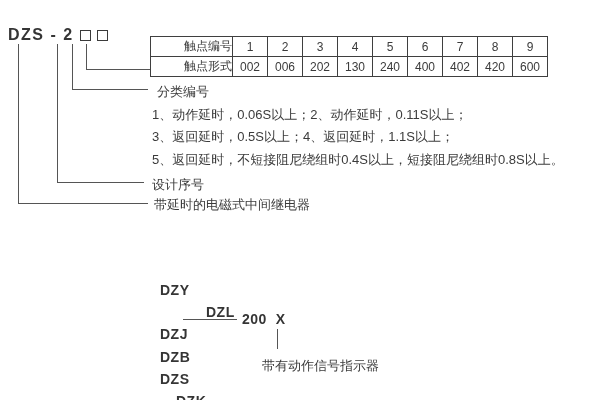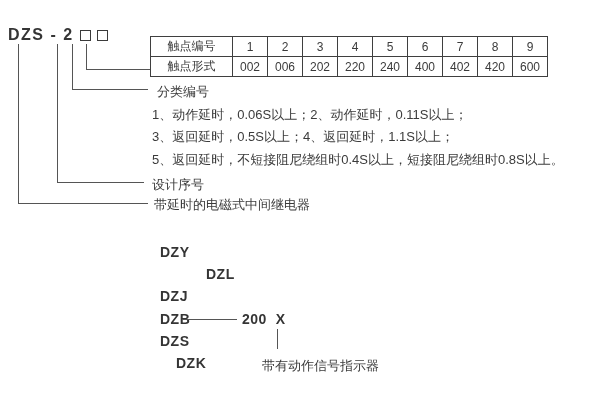--- a/index.html
+++ b/index.html
@@ -14,31 +14,31 @@
   
   .elbow{position:absolute;border-left:1.5px solid #555;border-bottom:1.5px solid #555;}
   .elbow-to-table   {left:86px;top:44px;width:63px;height:25px;}
   .elbow-class      {left:72px;top:44px;width:75px;height:45px;}
   .elbow-serial     {left:57px;top:44px;width:86px;height:138px;}
   .elbow-relay      {left:18px;top:44px;width:129px;height:159px;}
   
   .ctable{position:absolute;left:150px;top:36px;border-collapse:collapse;table-layout:fixed;}
   .ctable td{border:1.5px solid #3f3f3f;height:19px;text-align:center;vertical-align:middle;
              font-size:12px;color:#3b3b3b;padding:0;}
-  .ctable td.hd{width:81px;}
+  .ctable td.hd{width:81px;text-align:right;}
   .ctable td.c{width:34px;}
   
   .lbl{position:absolute;font-size:13px;color:#3b3b3b;white-space:nowrap;}
   .lbl-class {left:157px;top:83px;}
   .lbl-serial{left:152px;top:176px;}
   .lbl-relay {left:154px;top:196px;}
   .note{position:absolute;left:152px;font-size:13px;color:#3b3b3b;white-space:nowrap;}
   .note-1{top:106px;} .note-2{top:128px;} .note-3{top:151px;}
   
-  .series{position:absolute;left:160px;font-size:14px;font-weight:600;letter-spacing:0.5px;color:#353535;}
+  .series{position:absolute;left:160px;font-size:14px;font-weight:600;letter-spacing:0.5px;color:#353535;margin-top:38px;}
   .s0{top:244px;} .s1{top:266px;padding-left:46px;} .s2{top:288px;} .s3{top:311px;} .s4{top:333px;} .s5{top:355px;padding-left:16px;}
   .dzb-line{position:absolute;left:183px;top:319px;width:54px;border-top:1.5px solid #555;}
   .dzb-value{position:absolute;left:242px;top:311px;font-size:14px;font-weight:600;
              letter-spacing:0.5px;color:#353535;white-space:pre;}
   .x-drop{position:absolute;left:277px;top:329px;height:20px;border-left:1.5px solid #555;}
   .lbl-indicator{left:262px;top:357px;}
 </style>
 </head>
 <body>
 
@@ -67,21 +67,21 @@
       <td class="c">6</td>
       <td class="c">7</td>
       <td class="c">8</td>
       <td class="c">9</td>
     </tr>
     <tr>
       <td class="hd">触点形式</td>
       <td class="c">002</td>
       <td class="c">006</td>
       <td class="c">202</td>
-      <td class="c">220</td>
+      <td class="c">130</td>
       <td class="c">240</td>
       <td class="c">400</td>
       <td class="c">402</td>
       <td class="c">420</td>
       <td class="c">600</td>
     </tr>
   </tbody>
     </table>
 
   <div class="lbl lbl-class">分类编号</div>

